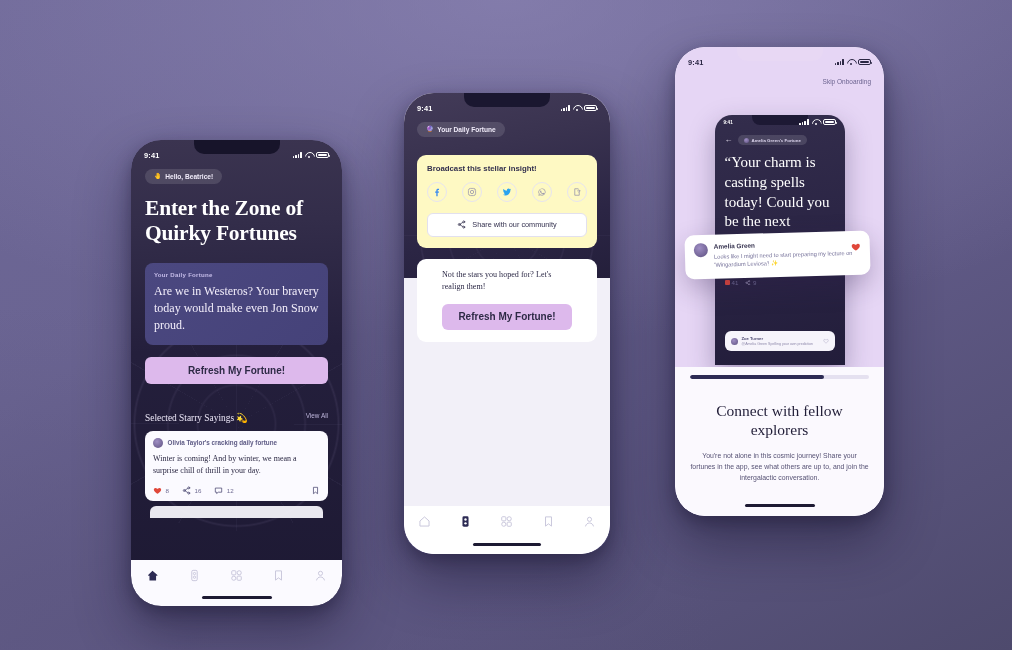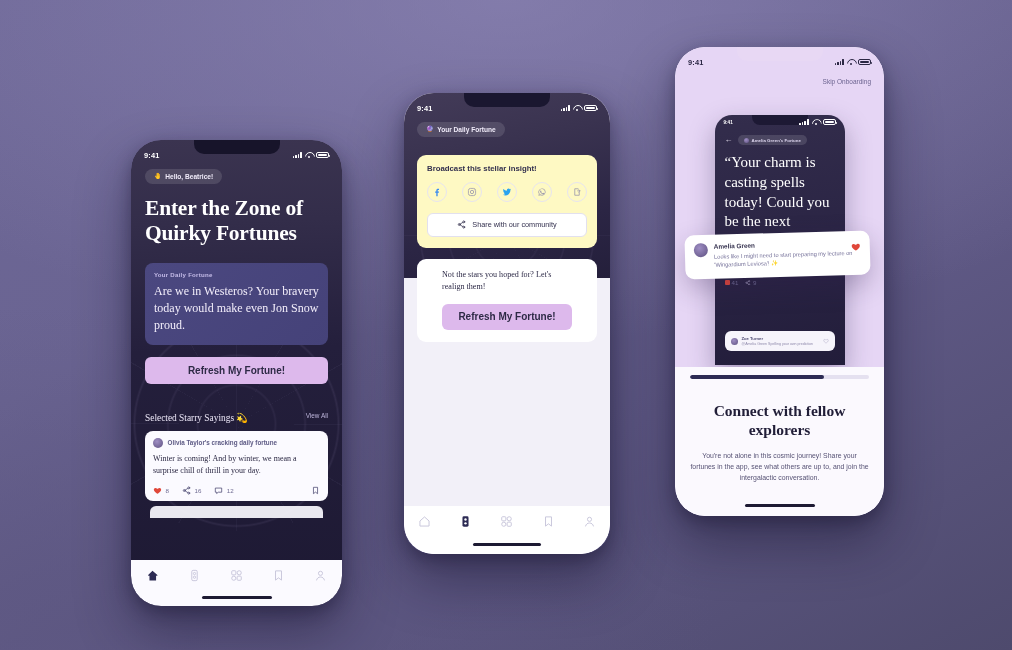--- a/index.html
+++ b/index.html
@@ -168,21 +168,21 @@
            transform:rotate(-1.6deg); display:flex; gap:6px; z-index:5; }
   .notif .avatar { width:14px; height:14px; flex:none; }
   .notif b { font-size:6.4px; color:#34314e; display:block; }
   .notif p { margin-top:3px; font-size:5.7px; line-height:1.45; color:#76729a; }
   .notif .hrt { position:absolute; right:9px; top:11px; width:10px; height:10px; }
 
   .p3-bottom { position:absolute; left:0; right:0; bottom:0; top:320px; background:#fbf9fe; padding:0 15px; }
   .progress { margin-top:8px; height:3.5px; background:#e5e1f0; border-radius:3px; overflow:hidden; }
   .progress i { display:block; height:100%; background:#2d2b54; border-radius:3px; }
   .p3-h { margin-top:22px; text-align:center; font-family:"Liberation Serif", serif;
-          font-size:15.5px; line-height:1.24; color:#211e38; font-weight:bold; }
+          font-size:15.5px; line-height:1.24; color:#211e38; font-weight:normal; }
   .p3-p { margin-top:11px; text-align:center; font-size:6.9px; line-height:1.62; color:#565274; }
   .p3-bottom .btn-lilac { margin-top:17px; height:28px; }
   #phone3 .homebar { bottom:9px; width:70px; }
 </style>
 </head>
 <body>
 
 <div class="phone" id="phone1">
   <div class="screen">
     <div class="starmap"></div>

